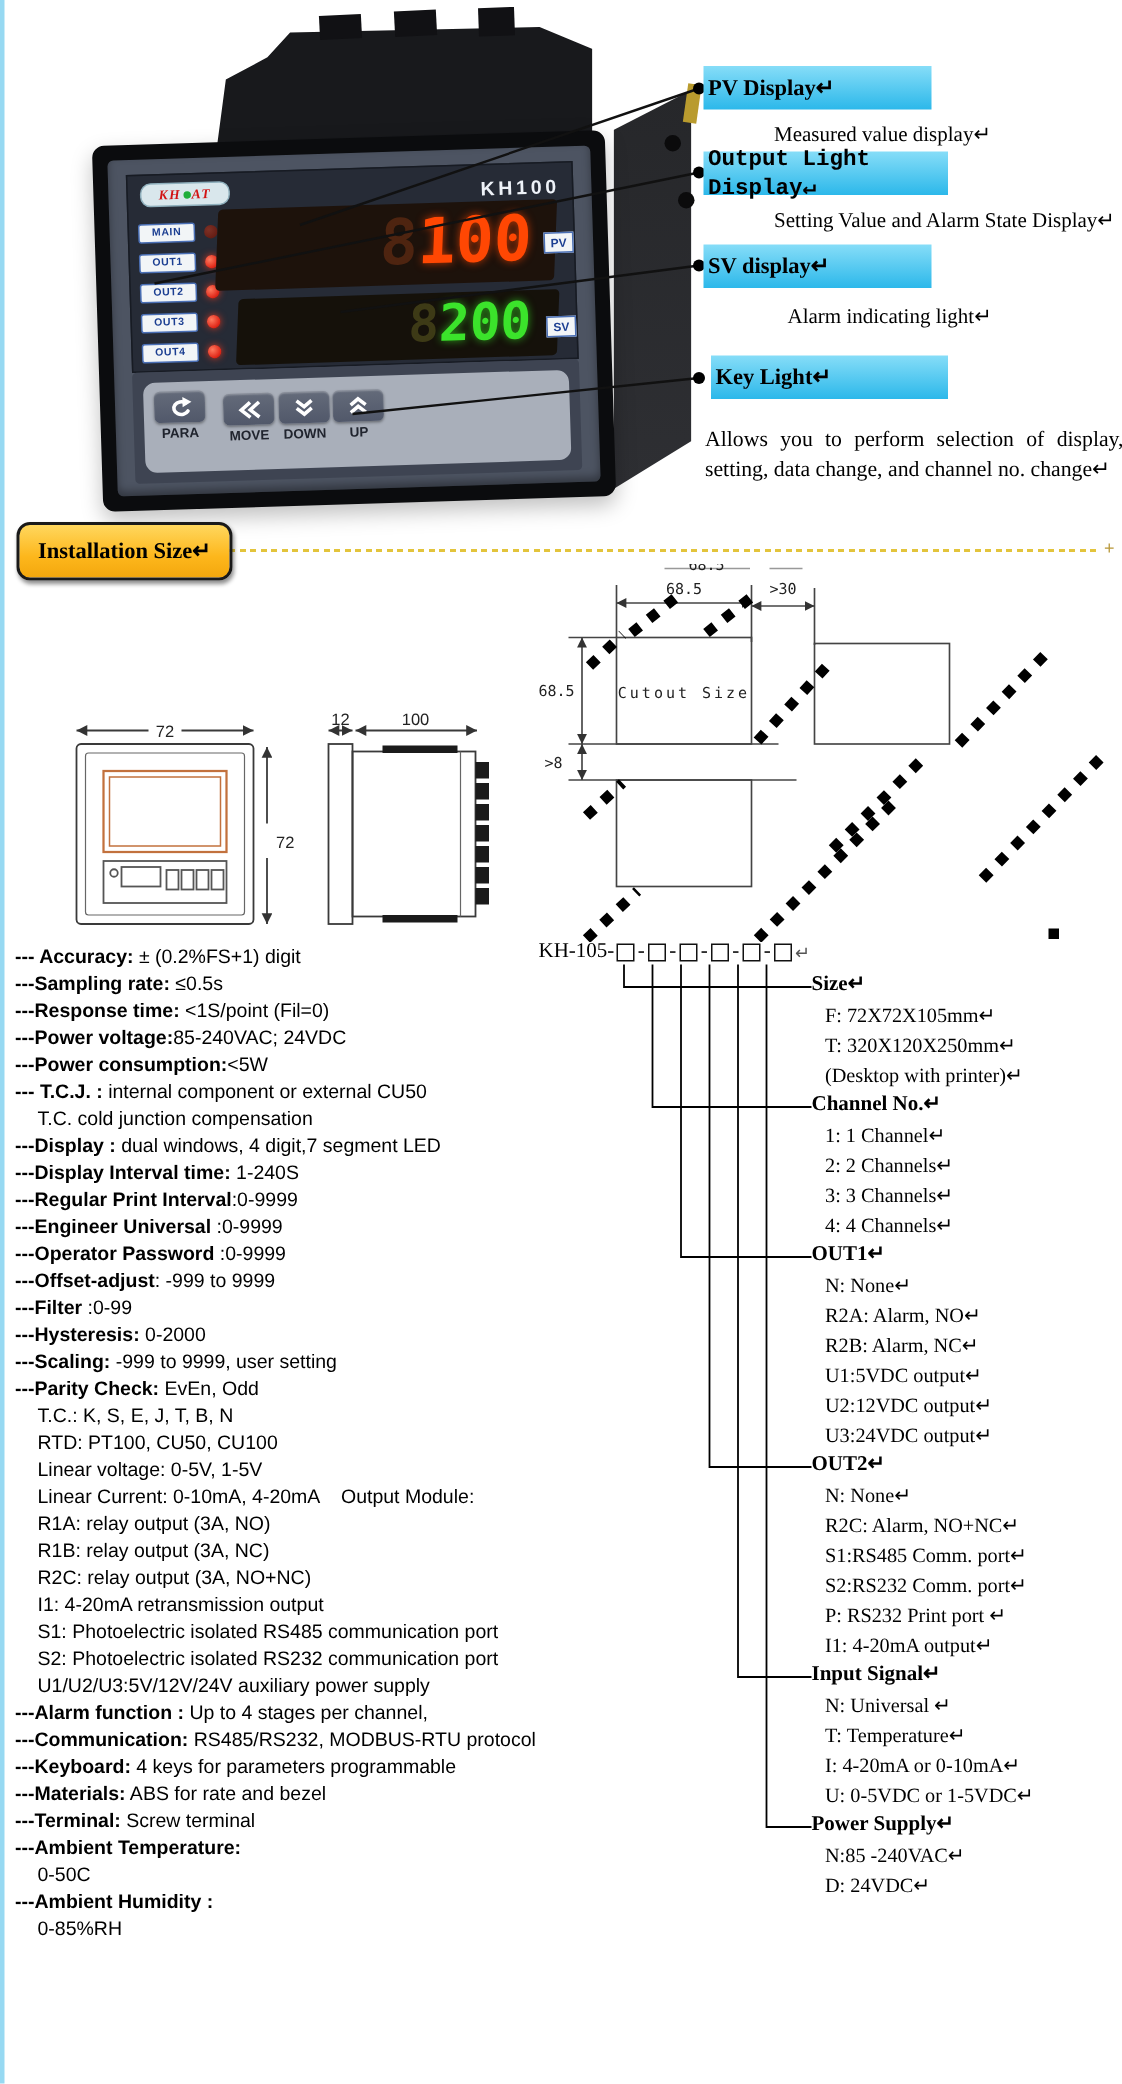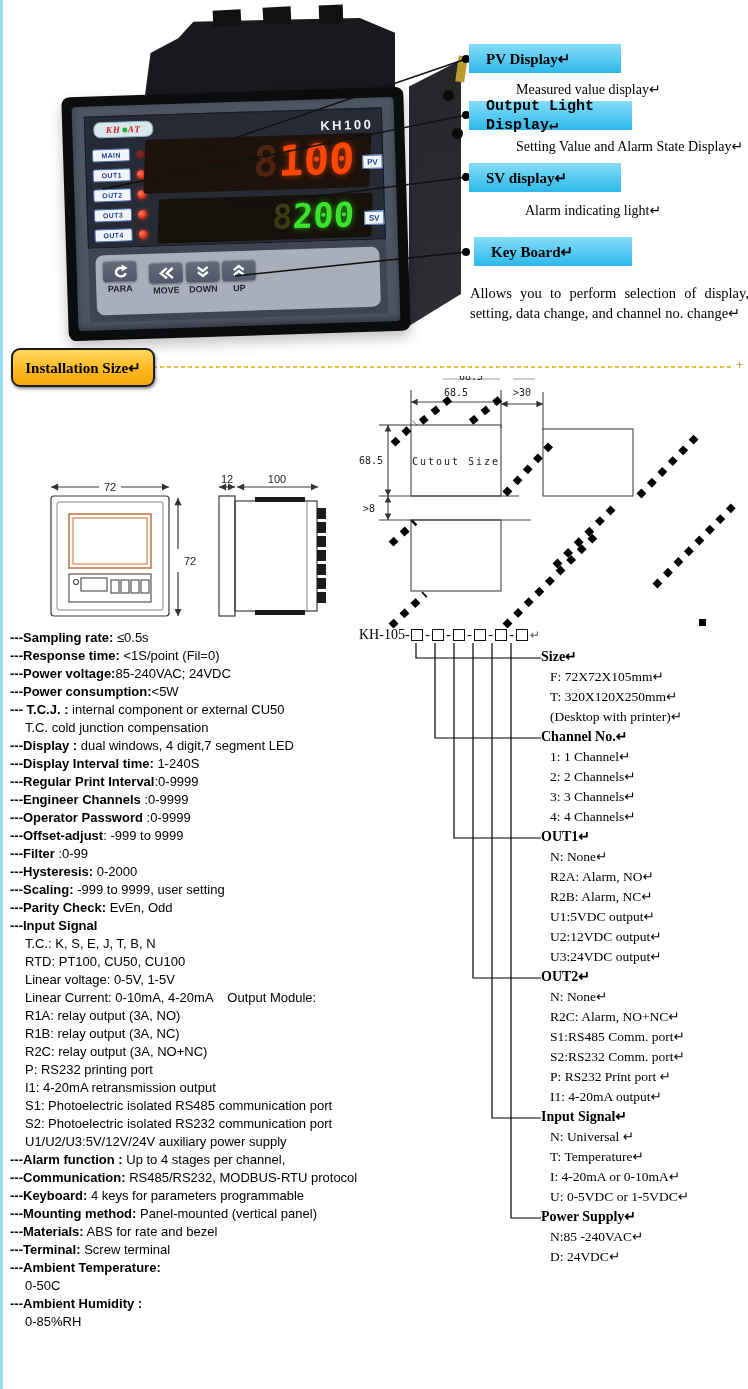--- a/index.html
+++ b/index.html
@@ -57,21 +57,21 @@
   .keywrap{position:absolute;width:40px;text-align:center;}
   .kbtn{width:34px;height:21px;margin:0 auto;background:linear-gradient(#646b7a,#51586a);
     border-radius:4px;display:flex;align-items:center;justify-content:center;
     box-shadow:inset 0 1px 1px rgba(255,255,255,.25),0 1px 2px rgba(0,0,0,.4);}
   .klabel{font:bold 9px "Liberation Sans",sans-serif;color:#20242e;margin-top:2px;}
   #key-para{left:4px;top:6px;} #key-move{left:50px;top:9px;} #key-down{left:87px;top:9px;} #key-up{left:123px;top:9px;}
 
   
   #callout-svg{left:0;top:0;z-index:5;pointer-events:none;}
   .cobox{position:absolute;height:29px;z-index:6;background:linear-gradient(180deg,#86ddf8,#2cb8ea);
-    display:flex;align-items:center;padding-left:17px;box-sizing:border-box;
+    display:flex;align-items:center;padding-left:3px;box-sizing:border-box;
     font:bold 15px "Liberation Serif",serif;color:#000;}
   #cobox0{left:466px;top:44px;width:152px;}
   #cobox1{left:466px;top:101px;width:163px;font-family:Liberation Mono, monospace;}
   #cobox2{left:466px;top:163px;width:152px;font-family:Liberation Serif, serif;}
   #cobox3{left:471px;top:237px;width:158px;}
   .codesc{position:absolute;font:14px "Liberation Serif",serif;z-index:6;margin-left:46px;}
   #codesc0{left:467px;top:81px;} #codesc1{left:467px;top:138px;} #codesc2{left:476px;top:202px;}
   #copara{left:467px;top:283px;width:279px;font:14.5px "Liberation Serif",serif;
     text-align:justify;line-height:20px;z-index:6;}
 
@@ -213,21 +213,21 @@
       <circle cx="463" cy="252" r="4"></circle>
   </g>
 </svg>
 
 <div class="cobox" id="cobox0">PV Display↵</div>
 <div class="codesc" id="codesc0">Measured value display↵</div>
 <div class="cobox" id="cobox1">Output Light Display↵</div>
 <div class="codesc" id="codesc1">Setting Value and Alarm State Display↵</div>
 <div class="cobox" id="cobox2">SV display↵</div>
 <div class="codesc" id="codesc2">Alarm indicating light↵</div>
-<div class="cobox" id="cobox3">Key Board↵</div>
+<div class="cobox" id="cobox3">Key Light↵</div>
 <div class="abs" id="copara">Allows you to perform selection of display, setting, data change, and channel no. change↵</div>
 
 <div class="abs" id="install-btn">Installation Size↵</div>
 <div class="abs" id="divider"></div>
 <div class="abs" id="divider-plus">+</div>
 
 <svg class="abs" id="front-side" style="left:12px;top:474px;" width="338" height="152">
   <defs>
     <marker id="ah" markerWidth="8" markerHeight="8" refX="6" refY="3" orient="auto">
         <path d="M0,0 L6,3 L0,6 z" fill="#333"></path>
@@ -312,53 +312,51 @@
   </g>
   <rect x="344" y="243" width="7" height="7" fill="#000"></rect>
   <text x="101" y="20" font-size="10" text-anchor="middle">68.5</text>
   <text x="167" y="20" font-size="10" text-anchor="middle">&gt;30</text>
   <text x="4" y="88" font-size="10">68.5</text>
   <text x="8" y="136" font-size="10">&gt;8</text>
   <text x="101" y="89" font-size="10" letter-spacing="2" text-anchor="middle">Cutout Size</text>
 </svg>
 
 <div class="abs" id="spec-list">
+    <div class="sl"><b>--- Accuracy:</b><span> ± (0.2%FS+1) digit</span></div>
     <div class="sl"><b>---Sampling rate:</b><span> ≤0.5s</span></div>
     <div class="sl"><b>---Response time:</b><span> &lt;1S/point (Fil=0)</span></div>
     <div class="sl"><b>---Power voltage:</b><span>85-240VAC; 24VDC</span></div>
     <div class="sl"><b>---Power consumption:</b><span>&lt;5W</span></div>
     <div class="sl"><b>--- T.C.J. :</b><span> internal component or external CU50</span></div>
     <div class="sl ind"><b></b><span>T.C. cold junction compensation</span></div>
     <div class="sl"><b>---Display :</b><span> dual windows, 4 digit,7 segment LED</span></div>
     <div class="sl"><b>---Display Interval time:</b><span> 1-240S</span></div>
     <div class="sl"><b>---Regular Print Interval</b><span>:0-9999</span></div>
-    <div class="sl"><b>---Engineer Channels </b><span>:0-9999</span></div>
+    <div class="sl"><b>---Engineer Universal </b><span>:0-9999</span></div>
     <div class="sl"><b>---Operator Password </b><span>:0-9999</span></div>
     <div class="sl"><b>---Offset-adjust</b><span>: -999 to 9999</span></div>
     <div class="sl"><b>---Filter </b><span>:0-99</span></div>
     <div class="sl"><b>---Hysteresis:</b><span> 0-2000</span></div>
     <div class="sl"><b>---Scaling:</b><span> -999 to 9999, user setting</span></div>
     <div class="sl"><b>---Parity Check:</b><span> EvEn, Odd</span></div>
-    <div class="sl"><b>---Input Signal</b><span></span></div>
     <div class="sl ind"><b></b><span>T.C.: K, S, E, J, T, B, N</span></div>
     <div class="sl ind"><b></b><span>RTD: PT100, CU50, CU100</span></div>
     <div class="sl ind"><b></b><span>Linear voltage: 0-5V, 1-5V</span></div>
     <div class="sl ind"><b></b><span>Linear Current: 0-10mA, 4-20mA    Output Module:</span></div>
     <div class="sl ind"><b></b><span>R1A: relay output (3A, NO)</span></div>
     <div class="sl ind"><b></b><span>R1B: relay output (3A, NC)</span></div>
     <div class="sl ind"><b></b><span>R2C: relay output (3A, NO+NC)</span></div>
-    <div class="sl ind"><b></b><span>P: RS232 printing port</span></div>
     <div class="sl ind"><b></b><span>I1: 4-20mA retransmission output</span></div>
     <div class="sl ind"><b></b><span>S1: Photoelectric isolated RS485 communication port</span></div>
     <div class="sl ind"><b></b><span>S2: Photoelectric isolated RS232 communication port</span></div>
     <div class="sl ind"><b></b><span>U1/U2/U3:5V/12V/24V auxiliary power supply</span></div>
     <div class="sl"><b>---Alarm function :</b><span> Up to 4 stages per channel,</span></div>
     <div class="sl"><b>---Communication:</b><span> RS485/RS232, MODBUS-RTU protocol</span></div>
     <div class="sl"><b>---Keyboard:</b><span> 4 keys for parameters programmable</span></div>
-    <div class="sl"><b>---Mounting method:</b><span> Panel-mounted (vertical panel)</span></div>
     <div class="sl"><b>---Materials:</b><span> ABS for rate and bezel</span></div>
     <div class="sl"><b>---Terminal:</b><span> Screw terminal</span></div>
     <div class="sl"><b>---Ambient Temperature:</b><span></span></div>
     <div class="sl ind"><b></b><span>0-50C</span></div>
     <div class="sl"><b>---Ambient Humidity :</b><span></span></div>
     <div class="sl ind"><b></b><span>0-85%RH</span></div>
   </div>
 
 <div class="abs" id="code-row">
   <span id="code-prefix">KH-105-</span>

